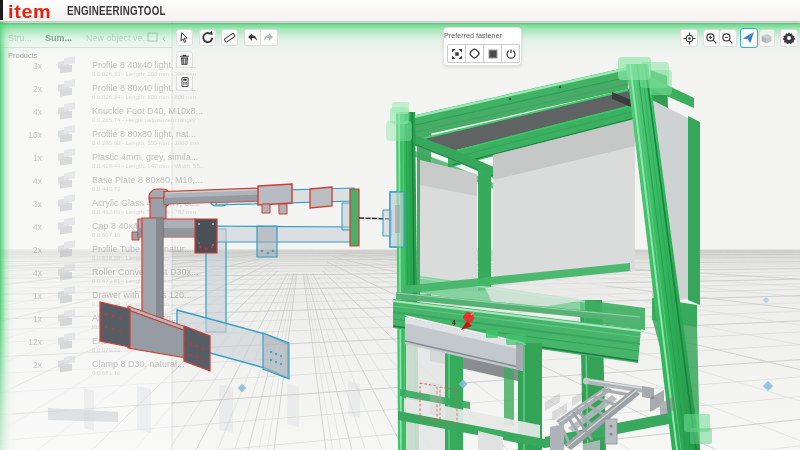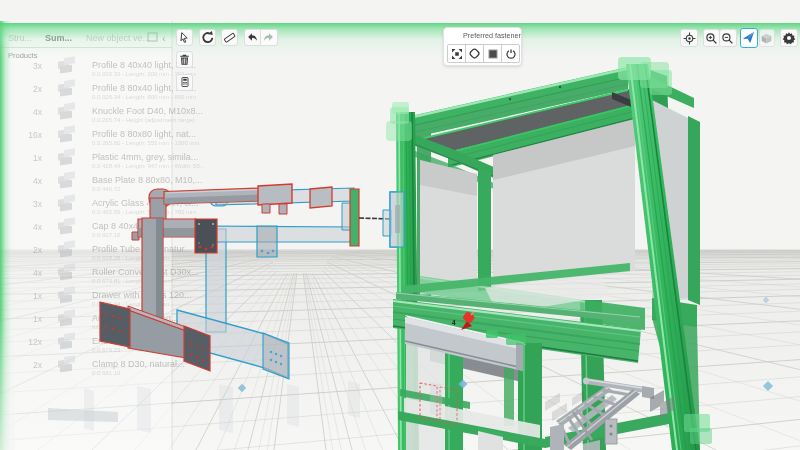--- a/index.html
+++ b/index.html
@@ -13,21 +13,21 @@
  display:flex;align-items:center;justify-content:center}
 .topbar{position:absolute;left:0;top:0;width:800px;height:21px;background:linear-gradient(to bottom,#ffffff,#f4f2f0);
  border-bottom:1px solid #c9c9c9;box-shadow:0 1px 2px rgba(0,0,0,0.18);z-index:50}
 .blackstrip{position:absolute;left:0;top:0;width:3px;height:20px;background:#1a1a1a}
 .logo{position:absolute;left:8px;top:2px;font-size:18px;font-weight:bold;color:#e8220f;
  letter-spacing:0.6px;transform:scaleX(1.1);transform-origin:0 50%}
 .apptitle{position:absolute;left:67px;top:4px;font-size:12.5px;font-weight:bold;color:#3a3a3a;
  letter-spacing:0.3px;transform:scaleX(0.78);transform-origin:0 50%;white-space:nowrap}
 .fpanel{position:absolute;left:443px;top:27px;width:77px;height:37px;background:#fff;border:1px solid #e2e2e2;
  border-radius:4px;box-shadow:0 1px 3px rgba(0,0,0,0.12);z-index:20}
-.fpanel .t{position:absolute;left:0;top:3px;width:77px;text-align:right;font-size:7.2px;color:#5a5a5a}
+.fpanel .t{position:absolute;left:0;top:3px;width:77px;text-align:left;font-size:7.2px;color:#5a5a5a}
 .fgroup{position:absolute;left:3px;top:16px;width:71px;height:17px;border:1px solid #ccc;border-radius:2px;display:flex}
 .fgroup div{flex:1;border-right:1px solid #ccc;display:flex;align-items:center;justify-content:center}
 .fgroup div:last-child{border-right:none}
 svg.ic{display:block}
 </style></head><body>
 <div id="stage">
 <svg width="800" height="450" viewBox="0 0 800 450" style="position:absolute;left:0;top:0">
 <defs>
 <linearGradient id="floorG" x1="0" y1="0" x2="0" y2="1">
 <stop offset="0" stop-color="#ebebe9"></stop>
@@ -567,12 +567,17 @@
           </svg>
         </div>
 <div>
           <svg class="ic" width="12" height="12" viewBox="0 0 24 24">
             <path d="M12 3 L12 10" stroke="#3a3a3a" stroke-width="2.6" fill="none"></path>
             <path d="M8 5.5 A 8 8 0 1 0 16 5.5" stroke="#3a3a3a" stroke-width="2.4" fill="none"></path>
           </svg>
         </div>
 </div>
     </div>
+<div class="topbar">
+      <div class="blackstrip"></div>
+      <div class="logo">item</div>
+      <div class="apptitle">ENGINEERINGTOOL</div>
+    </div>
 </div>
 </body></html>

